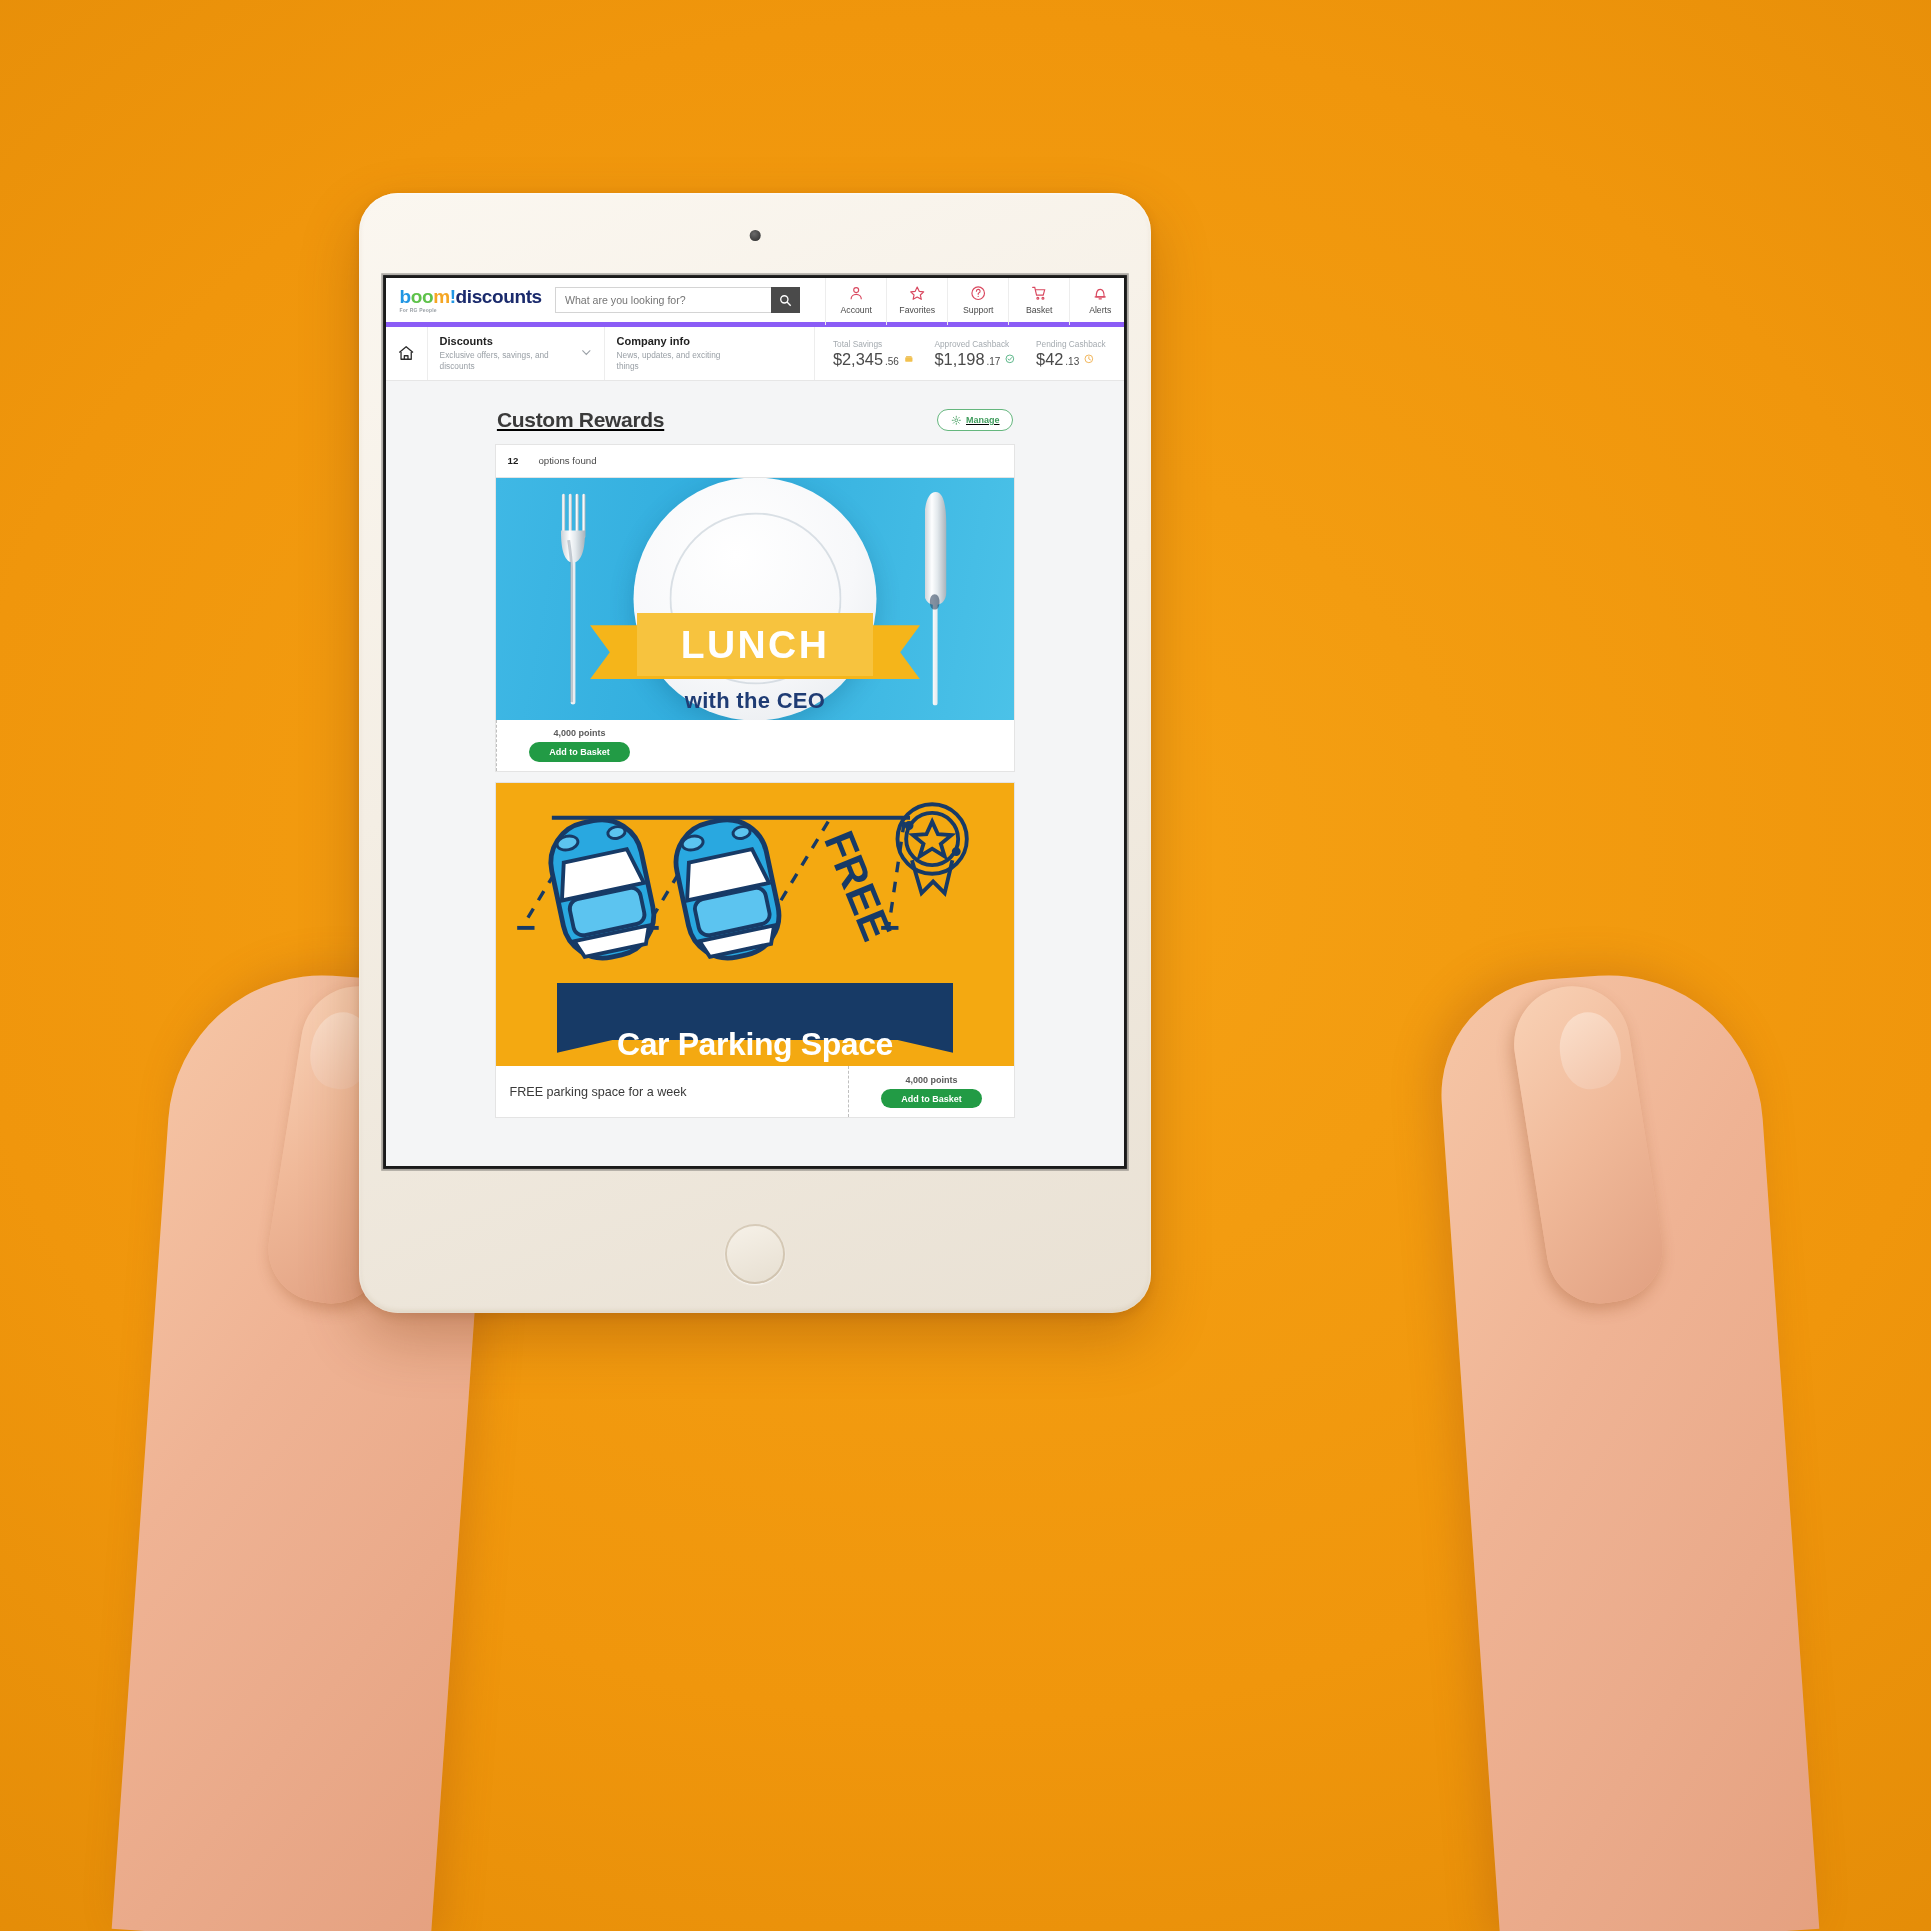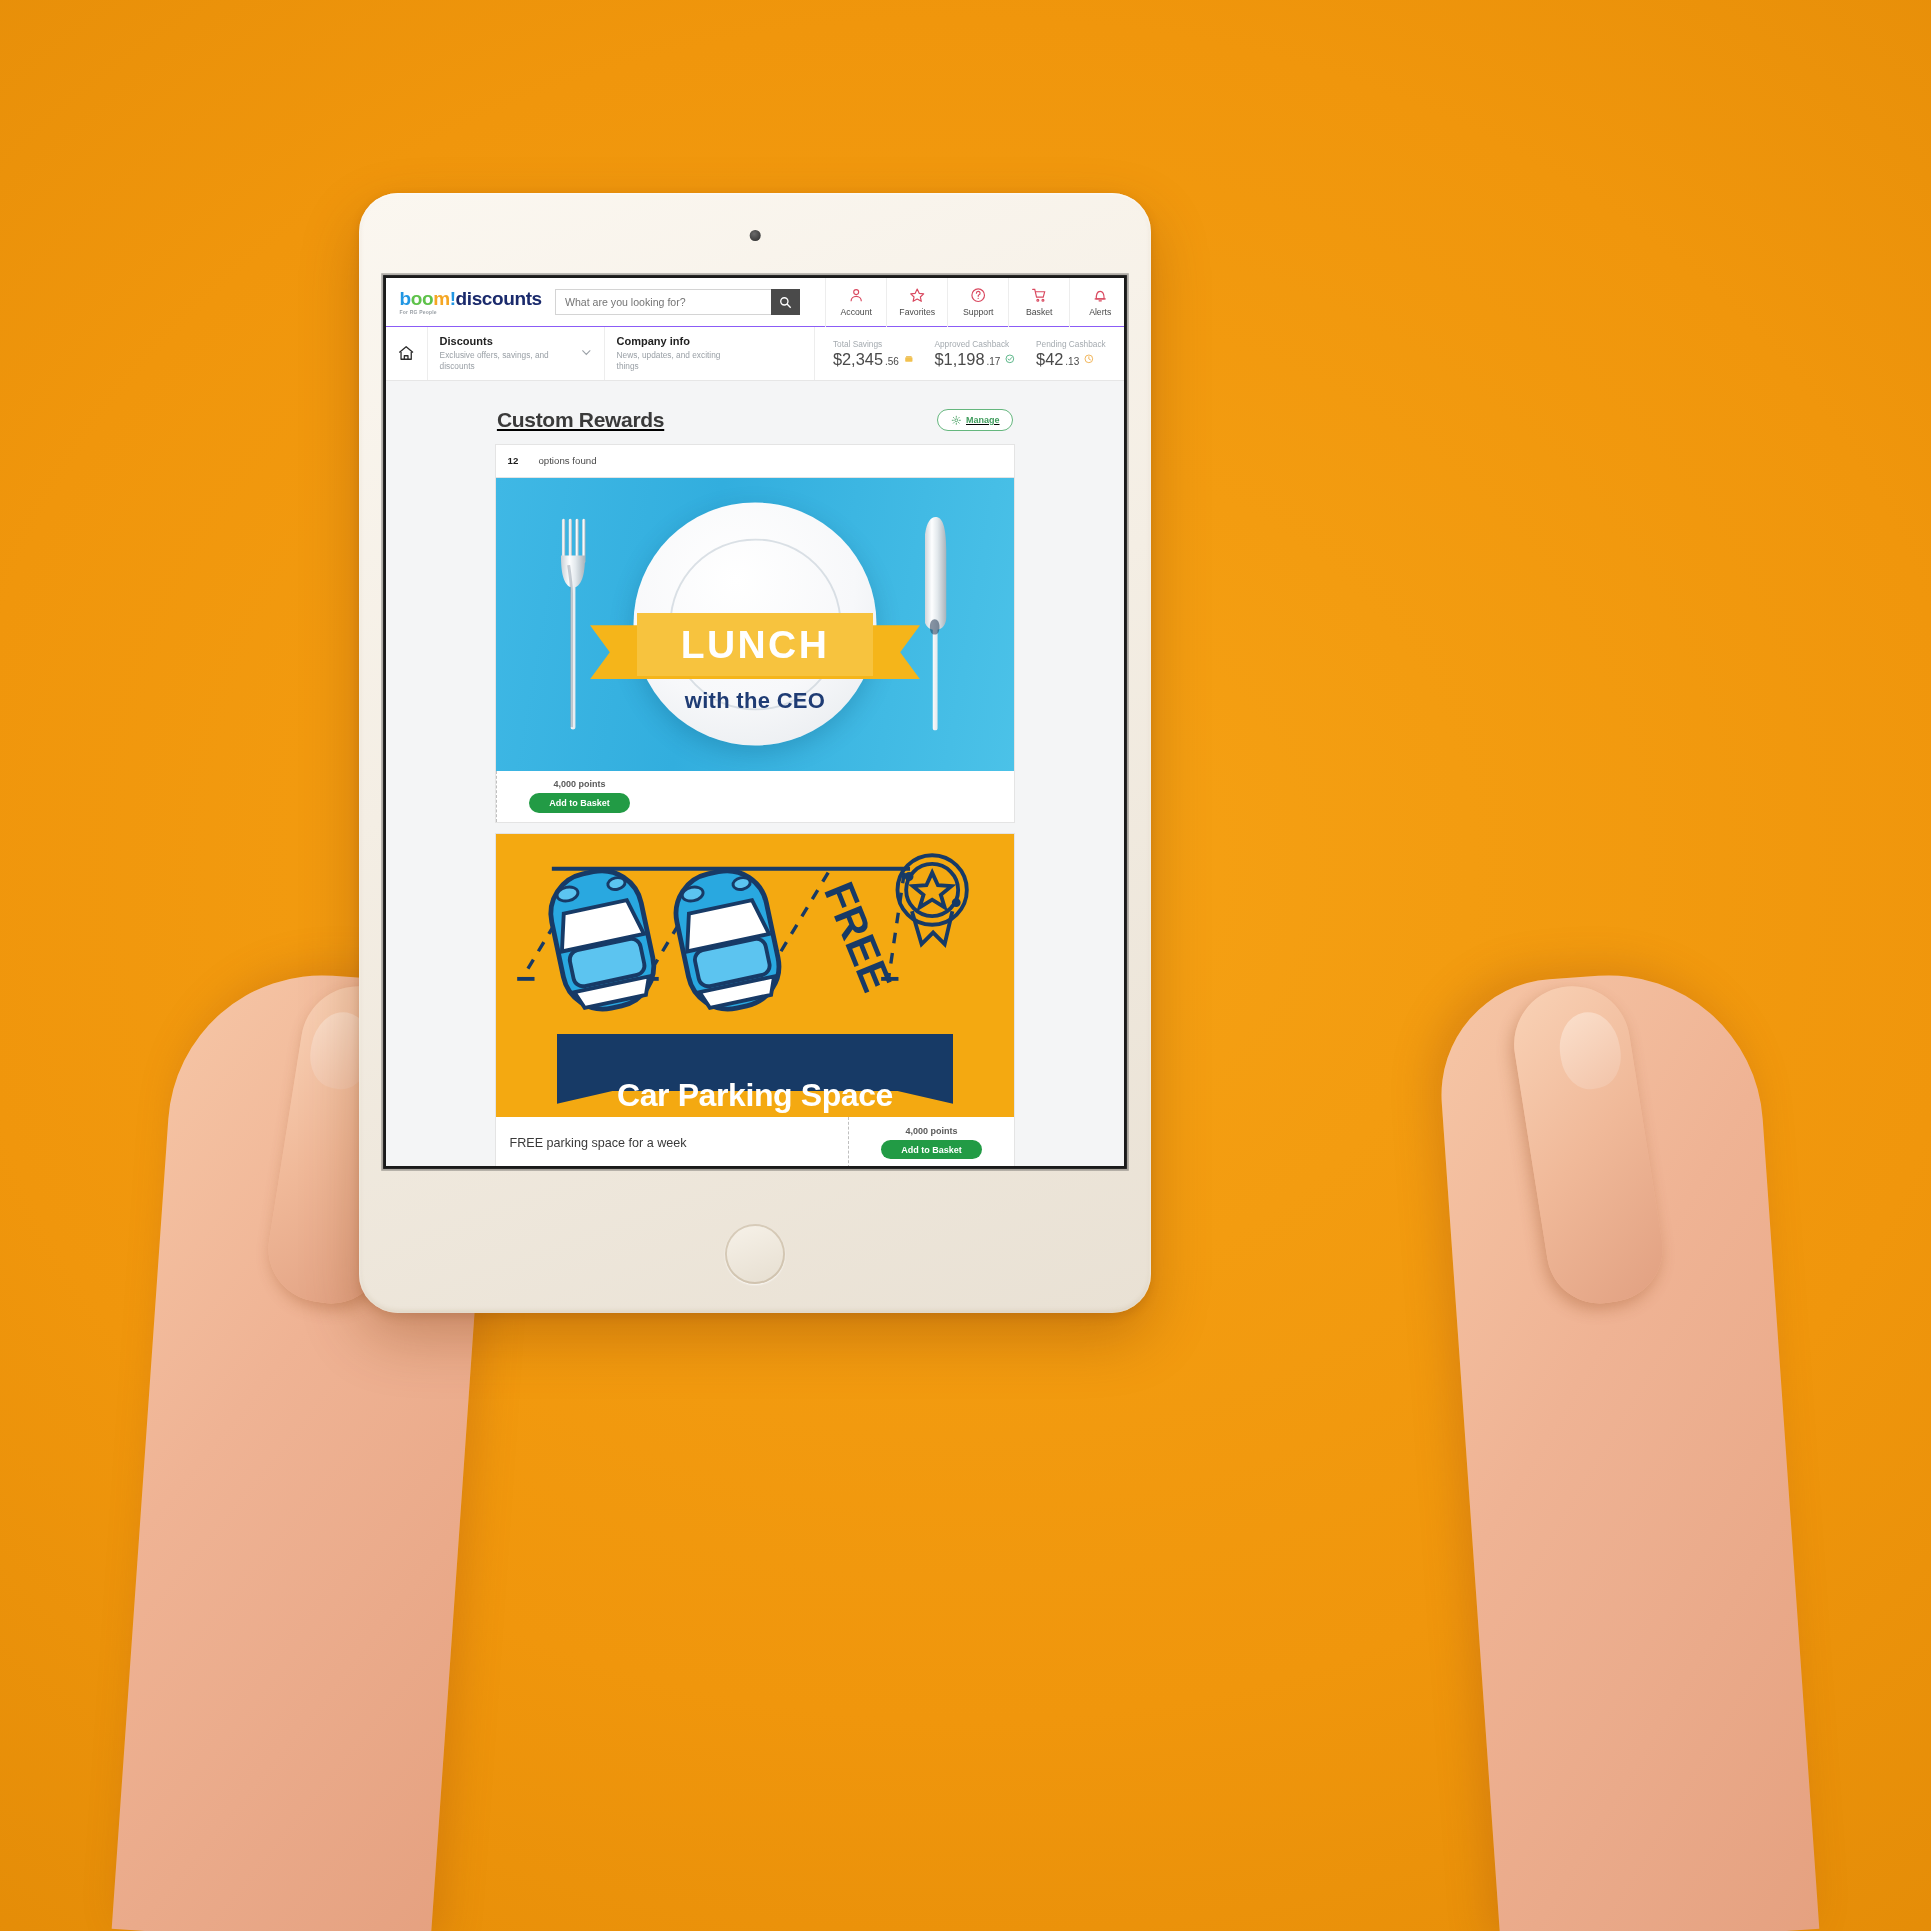--- a/index.html
+++ b/index.html
@@ -86,21 +86,21 @@
     background: #FFFFFF;
     overflow: hidden;
     box-shadow: 0 0 0 2.9px #1a1a1a, 0 0 0 4.8px rgba(40,40,40,0.35);
   }
 
   
   .topbar {
     height: 49px;
     display: flex; align-items: center;
     padding: 0 0 0 13.5px;
-    border-bottom: 1px solid #8b5cf6;
+    border-bottom: 5px solid #8b5cf6;
     background: #fff;
   }
   .logo { display: flex; flex-direction: column; justify-content: center; width: 145px; }
   .logo-main { font-size: 19px; font-weight: bold; letter-spacing: -0.4px; line-height: 1; }
   .lg-b { color: #2196E3; }
   .lg-o1 { color: #5EC24A; }
   .lg-o2 { color: #5EC24A; }
   .lg-m { color: #F5A623; }
   .lg-x { color: #2196E3; }
   .lg-disc { color: #1A2A6C; }
@@ -204,21 +204,21 @@
   .cf-points { font-size: 9px; color: #5A5A5A; font-weight: bold; }
   .basket-btn {
     background: #229B45; color: #fff; border: none;
     border-radius: 12.6px; padding: 4.8px 20px;
     font-size: 9px; font-weight: bold; cursor: pointer;
     font-family: "Liberation Sans", sans-serif;
   }
 
   
   .banner-lunch {
-    height: 293px; position: relative; overflow: hidden;
+    height: 242px; position: relative; overflow: hidden;
     background: linear-gradient(100deg, #3FB8E5 0%, #32AEDE 40%, #4BC2E8 100%);
   }
   .plate {
     position: absolute; left: 50%; top: 50%; transform: translate(-50%,-50%);
     width: 243px; height: 243px; border-radius: 50%;
     background: radial-gradient(circle at 42% 32%, #FFFFFF 0%, #F7F8FA 55%, #E4E8EC 100%);
     box-shadow: 0 7.7px 25px rgba(0,60,90,0.22);
   }
   .plate::after {
     content: ''; position: absolute; left: 50%; top: 50%;

